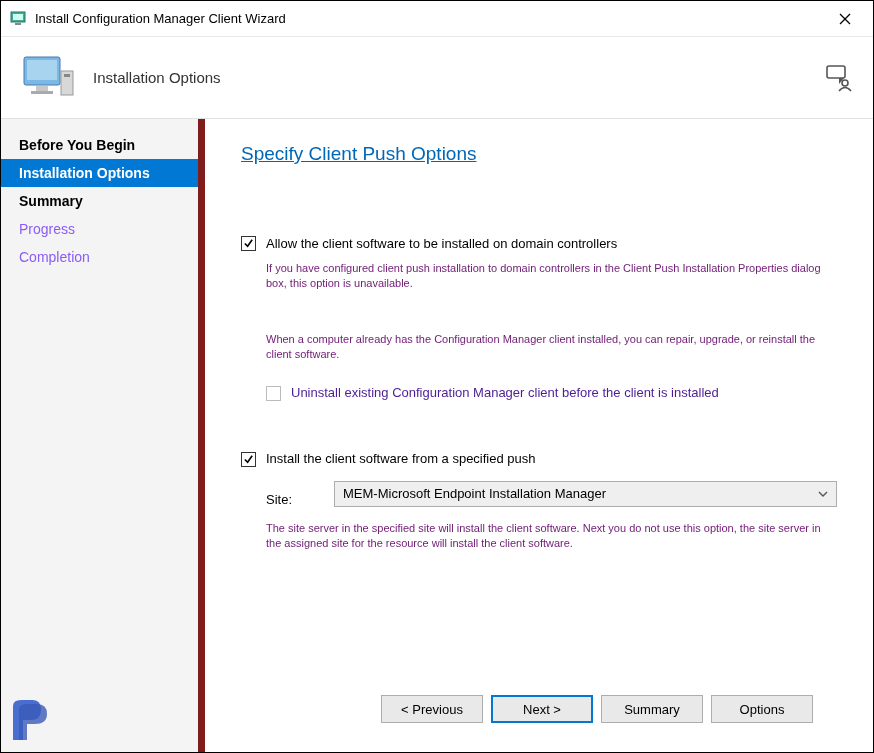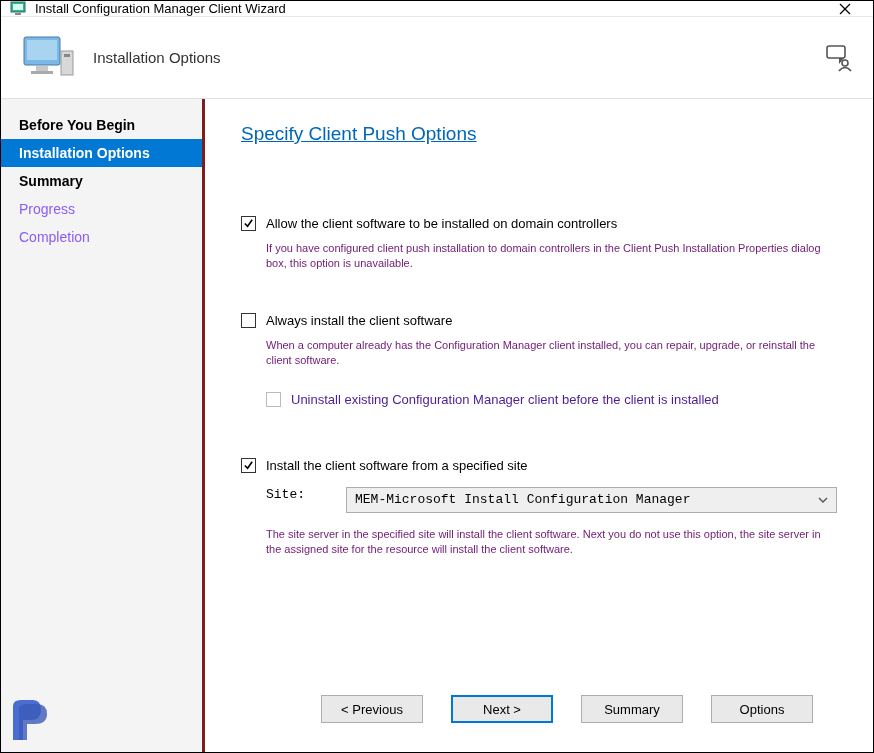--- a/index.html
+++ b/index.html
@@ -1,47 +1,47 @@
 <!DOCTYPE html>
 <html><head>
   <meta charset="utf-8">
   <style>
     * { box-sizing: border-box; margin: 0; padding: 0; }
     body { font-family: "Segoe UI", Tahoma, sans-serif; font-size: 13px; color: #000; background: #fff; }
     .window { width: 874px; height: 753px; border: 1px solid #000; background: #fff; position: relative; display: flex; flex-direction: column; }
-    .titlebar { height: 16px; display: flex; align-items: center; padding: 0 8px; border-bottom: 1px solid #e8e8e8; }
+    .titlebar { height: 36px; display: flex; align-items: center; padding: 0 8px; border-bottom: 1px solid #e8e8e8; }
     .titlebar-icon { width: 18px; height: 18px; margin-right: 8px; }
     .titlebar-text { flex: 1; font-size: 13px; }
     .titlebar-close { width: 40px; height: 28px; display: flex; align-items: center; justify-content: center; cursor: pointer; }
     .header { height: 82px; display: flex; align-items: center; padding: 0 20px; border-bottom: 1px solid #e0e0e0; }
     .header-icon { width: 56px; height: 50px; margin-right: 16px; }
     .header-title { font-size: 15px; color: #333; flex: 1; }
     .header-right-icon { width: 28px; height: 28px; }
     .body { flex: 1; display: flex; overflow: hidden; }
-    .sidebar { width: 204px; background: #f4f4f4; border-right: 3px solid #7f1d1d; padding-top: 12px; }
+    .sidebar { width: 204px; background: #f4f4f4; border-right: 7px solid #7f1d1d; padding-top: 12px; }
     .sidebar-item { padding: 6px 18px; font-size: 14px; cursor: pointer; }
     .sidebar-item.completed { font-weight: 600; color: #000; }
     .sidebar-item.active { background: #0078d4; color: #fff; font-weight: 600; }
     .sidebar-item.pending { color: #8b5cf6; }
     .content { flex: 1; padding: 24px 36px 14px 36px; display: flex; flex-direction: column; position: relative; }
     .content-title { font-size: 19px; color: #0067b8; font-weight: 400; margin-bottom: 70px; text-decoration: underline; }
     .option-block { margin-bottom: 40px; }
-    .checkbox-row { display: flex; align-items: flex-end; gap: 10px; margin-bottom: 10px; }
+    .checkbox-row { display: flex; align-items: center; gap: 10px; margin-bottom: 10px; }
     .checkbox { width: 15px; height: 15px; border: 1px solid #333; display: inline-flex; align-items: center; justify-content: center; flex-shrink: 0; margin-top: 1px; cursor: pointer; background: #fff; }
     .checkbox.disabled { border-color: #bbb; cursor: default; }
     .checkbox svg { width: 11px; height: 11px; }
     .checkbox-label { font-size: 13px; color: #000; }
     .checkbox-label.disabled { color: #4c1d95; }
     .desc { font-size: 11px; color: #701a75; margin-left: 25px; line-height: 1.4; }
     .indent-block { margin-left: 25px; margin-top: 22px; }
-    .site-row { display: flex; align-items: flex-start; gap: 20px; margin-left: 25px; margin-top: 14px; margin-bottom: 14px; font-family: Liberation Mono, monospace; }
+    .site-row { display: flex; align-items: flex-end; gap: 8px; margin-left: 25px; margin-top: 14px; margin-bottom: 14px; }
     .site-label { font-size: 13px; width: 60px; }
     .site-select { flex: 1; height: 26px; border: 1px solid #adadad; background: #efefef; padding: 0 8px; display: flex; align-items: center; justify-content: space-between; cursor: pointer; }
     .site-select-text { font-size: 13px; }
-    .footer { height: 58px; display: flex; align-items: center; justify-content: flex-end; gap: 28px; padding: 0 24px; }
+    .footer { height: 58px; display: flex; align-items: center; justify-content: flex-end; gap: 8px; padding: 0 24px; }
     .btn { min-width: 102px; height: 28px; border: 1px solid #adadad; background: #e9e9e9; font-size: 13px; cursor: pointer; display: inline-flex; align-items: center; justify-content: center; }
     .btn.primary { border: 2px solid #0078d4; }
     .watermark { position: absolute; left: 8px; bottom: 8px; width: 48px; height: 48px; pointer-events: none; }
   </style>
 </head>
 <body>
 
 <div class="window">
 
   <div class="titlebar">
@@ -101,46 +101,42 @@
             <svg viewBox="0 0 12 12">
                 <polyline points="2,6 5,9 10,2" fill="none" stroke="#000" stroke-width="1.8"></polyline>
               </svg>
           </span>
           <span class="checkbox-label">Allow the client software to be installed on domain controllers</span>
         </div>
         <div class="desc">If you have configured client push installation to domain controllers in the Client Push Installation Properties dialog box, this option is unavailable.</div>
       </div>
 
       <div class="option-block">
-        <div class="checkbox-row">
-          <span class="checkbox"></span>
-          <span class="checkbox-label">Always install the client software</span>
-        </div>
         <div class="desc">When a computer already has the Configuration Manager client installed, you can repair, upgrade, or reinstall the client software.</div>
         <div class="indent-block">
           <div class="checkbox-row">
             <span class="checkbox disabled"></span>
             <span class="checkbox-label disabled">Uninstall existing Configuration Manager client before the client is installed</span>
           </div>
         </div>
       </div>
 
       <div class="option-block">
         <div class="checkbox-row">
           <span class="checkbox">
             <svg viewBox="0 0 12 12">
                 <polyline points="2,6 5,9 10,2" fill="none" stroke="#000" stroke-width="1.8"></polyline>
               </svg>
           </span>
-          <span class="checkbox-label">Install the client software from a specified site</span>
+          <span class="checkbox-label">Install the client software from a specified push</span>
         </div>
         <div class="site-row">
           <span class="site-label">Site:</span>
           <div class="site-select">
-            <span class="site-select-text">MEM-Microsoft Install Configuration Manager</span>
+            <span class="site-select-text">MEM-Microsoft Endpoint Installation Manager</span>
             <svg width="10" height="6" viewBox="0 0 10 6">
                 <polyline points="1,1 5,5 9,1" fill="none" stroke="#555" stroke-width="1.4"></polyline>
               </svg>
           </div>
         </div>
         <div class="desc">The site server in the specified site will install the client software.  Next you do not use this option, the site server in the assigned site for the resource will install the client software.</div>
       </div>
 
       <div style="flex:1"></div>
 

